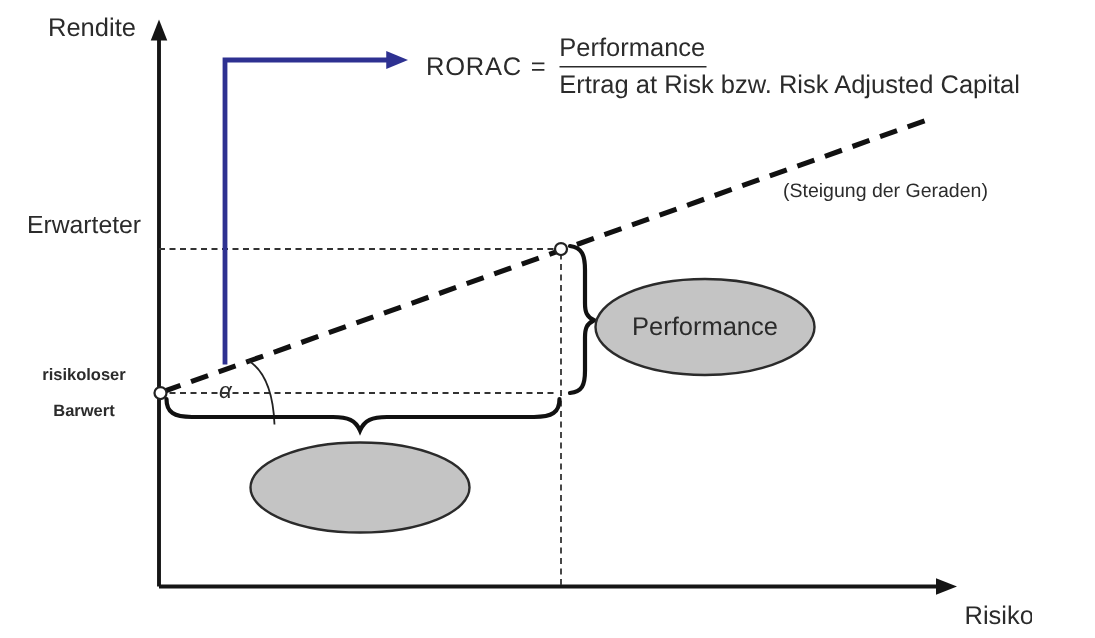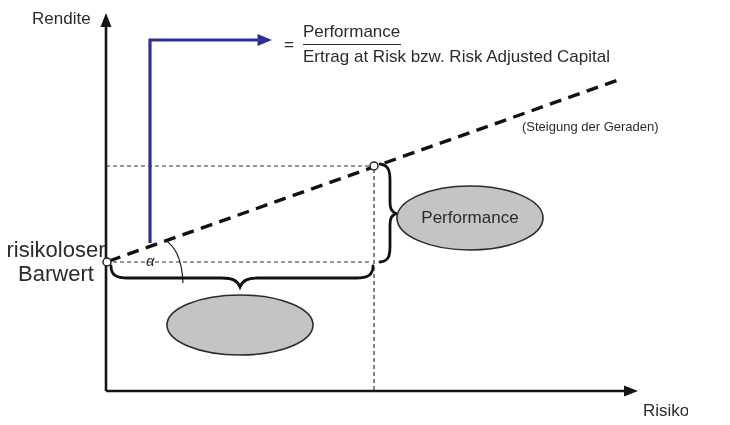--- a/index.html
+++ b/index.html
@@ -5,21 +5,21 @@
   html,body{margin:0;padding:0;background:#fff;}
   #stage{
     position:relative;width:688px;height:425px;background:#fff;overflow:hidden;
     font-family:"Liberation Sans","DejaVu Sans",sans-serif;color:#2b2b2b;
   }
   #stage svg{position:absolute;left:0;top:0;}
   .lbl{position:absolute;white-space:nowrap;font-size:17px;line-height:21px;}
   #y-label{left:32px;top:8px;}
   #x-label{left:643px;top:400px;}
   #expected-label{left:4px;top:139px;width:104px;text-align:center;line-height:22px;font-size:16.5px;}
-  #riskless-label{left:4px;top:238px;width:104px;text-align:center;line-height:24px;font-size:22px;}
+  #riskless-label{left:4px;top:238px;width:104px;text-align:center;line-height:24px;font-size:11px;font-weight:bold;}
   #slope-label{left:522px;top:116px;font-size:13px;}
   #loss-label{left:308px;top:393px;width:156px;text-align:center;}
   #alpha-label{left:146px;top:250px;font-size:15px;font-style:italic;}
   #var-label{left:167px;top:314px;width:146px;text-align:center;}
   #perf-label{left:397px;top:207px;width:146px;text-align:center;}
   #formula{
     position:absolute;left:284px;top:22px;display:flex;align-items:center;
     font-size:17px;color:#2b2b2b;
   }
   #formula .lhs{margin-right:6px;letter-spacing:.5px;}
@@ -59,33 +59,35 @@
     <path d="M 380 164 C 388 165, 390 170, 390 180 L 390 202 C 390 208, 391 211, 396 213.5 C 391 216, 390 219, 390 225 L 390 247 C 390 257, 388 261, 380 262" fill="none" stroke="#111" stroke-width="2.8" stroke-linecap="round"></path>
 
     <ellipse cx="240" cy="325" rx="73" ry="30" fill="#c4c4c4" stroke="#2b2b2b" stroke-width="1.6"></ellipse>
     <ellipse cx="470" cy="218" rx="73" ry="32" fill="#c4c4c4" stroke="#2b2b2b" stroke-width="1.6"></ellipse>
   </svg>
 
   <div class="lbl" id="y-label">Rendite</div>
   <div class="lbl" id="x-label">Risiko</div>
 
   <div class="lbl" id="expected-label">
+    <div>Erwarteter</div>
   </div>
 
   <div class="lbl" id="riskless-label">
     <div>risikoloser</div>
     <div>Barwert</div>
   </div>
 
   <div class="lbl" id="slope-label">(Steigung der Geraden)</div>
   <div class="lbl" id="alpha-label">α</div>
 
   <div class="lbl" id="perf-label">Performance</div>
 
   <div id="formula">
+    <span class="lhs">RORAC</span>
     <span class="eq">=</span>
     <span class="frac">
       <span class="num">Performance</span>
       <span class="den">Ertrag at Risk bzw. Risk Adjusted Capital</span>
     </span>
   </div>
 
 </div>
 
 </body></html>

